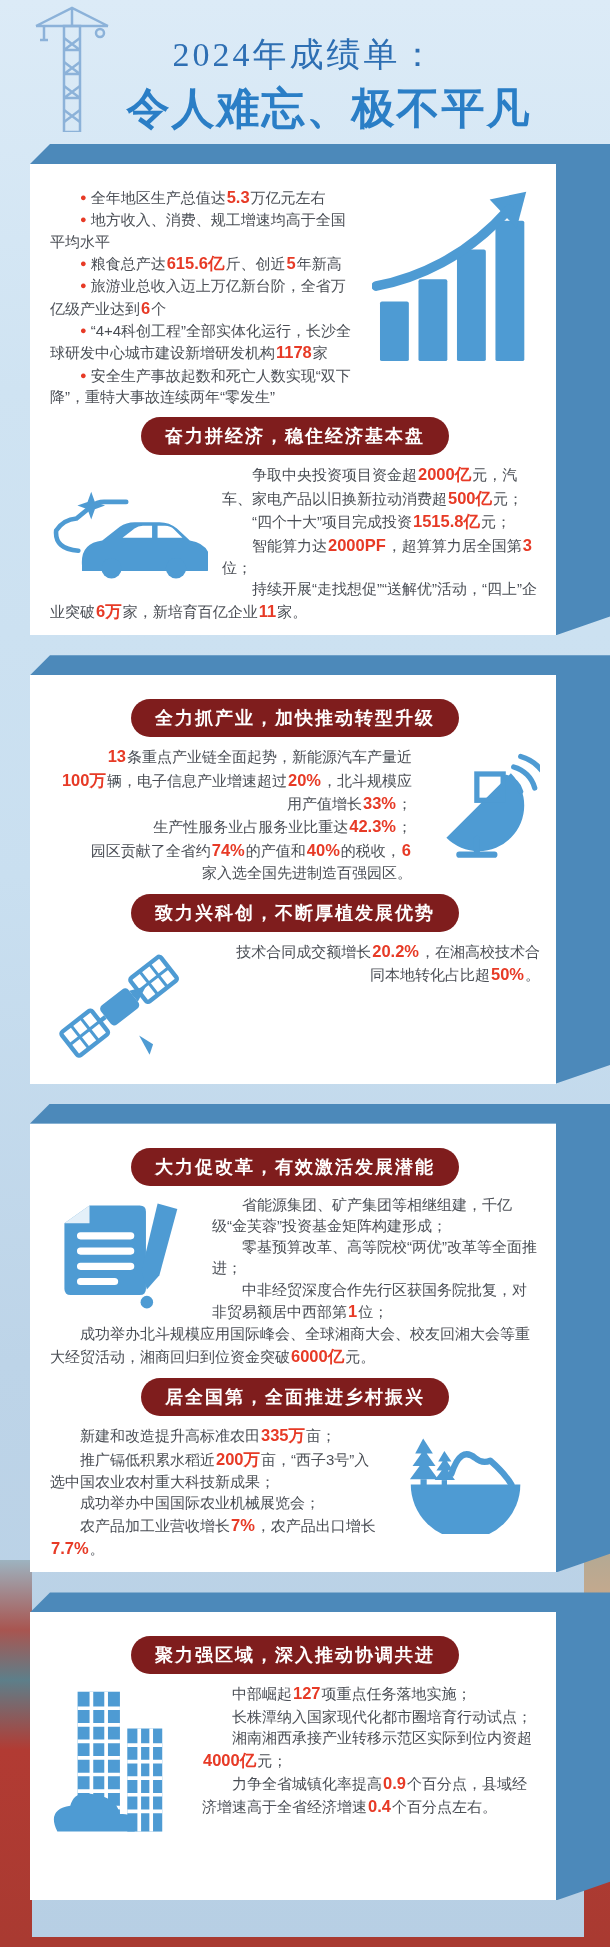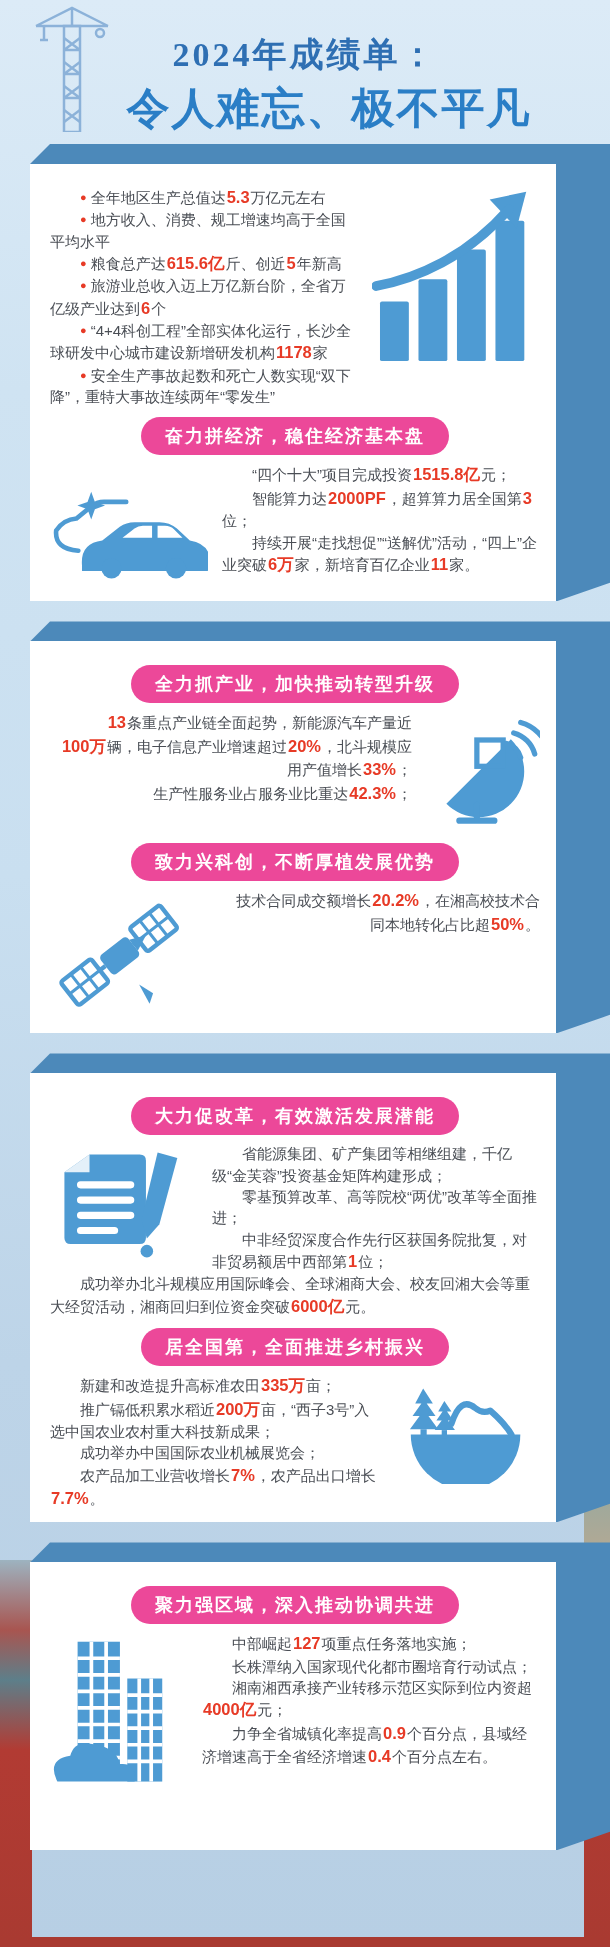--- a/index.html
+++ b/index.html
@@ -8,37 +8,37 @@
         background:linear-gradient(180deg,#dcebf7 0%,#cfe3f2 20%,#c9dff0 45%,#bdd4e8 70%,#b7cfe4 100%);}
   
   .bg-right{position:absolute;right:0;top:1120px;width:26px;height:827px;
     background:linear-gradient(180deg,#cadfee 0px,#a9c6c9 170px,#8aa9a4 330px,#c2a98e 470px,#b23b33 620px,#a93a31 100%);}
   .bg-left{position:absolute;left:0;top:1560px;width:32px;height:387px;
     background:linear-gradient(180deg,#9db3c0 0px,#a85550 70px,#5d7f8a 120px,#b23b33 190px,#a93a31 100%);}
   .bg-bottom{position:absolute;left:0;bottom:0;width:100%;height:10px;background:#a93a31;}
   .crane-deco{position:absolute;left:30px;top:0;width:84px;height:132px;opacity:.85;}
 
   .title{position:relative;text-align:center;padding-top:32px;height:108px;}
-  .t1{font-family:"Liberation Serif","DejaVu Serif",serif;font-weight:bold;font-size:34px;
+  .t1{font-family:"Liberation Serif","DejaVu Serif",serif;font-weight:normal;font-size:34px;
       color:#2e6fb3;letter-spacing:3px;}
   .t2{font-weight:900;font-size:43px;color:#2a7ec6;letter-spacing:2px;margin-top:2px;padding-left:48px;}
 
   #cards{position:relative;}
   .box{position:relative;width:584px;margin-left:30px;margin-top:40px;}
   .box:first-child{margin-top:24px;}
   .edge{position:absolute;left:0;top:-20px;width:100%;height:calc(100% + 20px);background:#4c89ba;
         clip-path:polygon(20px 0,100% 0,100% calc(100% - 20px),calc(100% - 58px) 100%,calc(100% - 58px) 20px,0 20px);}
   .face{position:relative;margin-right:58px;background:#ffffff;padding:14px 16px 12px 20px;}
   #cards .box:nth-child(1) .face{min-height:344px;padding-top:22px;}
   #cards .box:nth-child(2) .face{min-height:276px;text-align:right;}
   #cards .box:nth-child(3) .face{min-height:306px;}
   #cards .box:nth-child(4) .face{min-height:262px;}
   #cards .box:nth-child(5) .face{min-height:230px;}
 
-  .pill{display:table;margin:10px auto 8px;background:#ec4899;color:#fff;font-weight:bold;
+  .pill{display:table;margin:10px auto 8px;background:#7f1d1d;color:#fff;font-weight:bold;
         font-size:18px;letter-spacing:2px;padding:7px 24px;border-radius:999px;white-space:nowrap;}
   .blk{overflow:visible;}
   .pa,.li{margin:0;text-indent:2em;font-size:15px;line-height:1.42;color:#4a4e55;}
   .hl{color:#e73a26;font-weight:bold;font-size:16.5px;padding:0 1px;}
   .dot{color:#e73a26;font-size:11px;margin-right:4px;vertical-align:2px;}
   .icf{position:relative;}
   .icf svg{display:block;width:100%;height:100%;}
   .fl{float:left;margin:0 14px 6px 0;}
   .fr{float:right;margin:0 0 6px 14px;}
   .clr{clear:both;}
@@ -99,20 +99,21 @@
                   <path d="M44 16 l4 11 11 4 -11 4 -4 11 -4 -11 -11 -4 11 -4 z"></path>
                   <path d="M34 96 q-2 -24 22 -27 l19 -15 q7 -5 16 -5 h27 q11 0 19 7 l14 13 q19 3 22 19 v10 q0 4 -4 4 h-135 z"></path>
                   <circle cx="66" cy="99" r="11"></circle>
                   <circle cx="136" cy="99" r="11"></circle>
                 </g>
                 <path d="M30 80 q-26 -2 -24 -22 q8 -12 22 -13 l16 -13 q6 -5 14 -5 h24" fill="none" stroke="#4e9bd3" stroke-width="5" stroke-linecap="round"></path>
                 <path d="M78 66 l13 -10 q4 -3 9 -3 h10 v13 z" fill="#fff"></path>
                 <path d="M116 53 h8 q6 0 10 4 l9 9 h-27 z" fill="#fff"></path>
               </svg>
             </div>
+            <p class="pa"><span>争取中央投资项目资金超</span><span class="hl">2000亿</span><span>元，汽车、家电产品以旧换新拉动消费超</span><span class="hl">500亿</span><span>元；</span></p>
             <p class="pa"><span>“四个十大”项目完成投资</span><span class="hl">1515.8亿</span><span>元；</span></p>
             <p class="pa"><span>智能算力达</span><span class="hl">2000PF</span><span>，超算算力居全国第</span><span class="hl">3</span><span>位；</span></p>
             <p class="pa"><span>持续开展“走找想促”“送解优”活动，“四上”企业突破</span><span class="hl">6万</span><span>家，新培育百亿企业</span><span class="hl">11</span><span>家。</span></p>
             <div class="clr"></div>
           </div>
         </div>
       </div>
       <div class="box">
         <div class="edge"></div>
         <div class="face">
@@ -121,20 +122,21 @@
             <div class="icf fr" style="width: 114px; height: 110px; margin-top: 6px;">
               <svg viewBox="0 0 130 125">
                 <path d="M8 62 a52 52 0 0 0 104 0 z" transform="rotate(-45 60 62)" fill="#4e9bd3"></path>
                 <rect x="58" y="26" width="30" height="30" fill="none" stroke="#4e9bd3" stroke-width="6"></rect>
                 <path d="M58 100 v14 M38 118 h40" stroke="#4e9bd3" stroke-width="7" fill="none" stroke-linecap="round"></path>
                 <path d="M92 30 a22 22 0 0 1 16 16 M100 18 a34 34 0 0 1 24 24 M108 6 a46 46 0 0 1 32 32" fill="none" stroke="#4e9bd3" stroke-width="6" stroke-linecap="round"></path>
               </svg>
             </div>
             <p class="pa"><span class="hl">13</span><span>条重点产业链全面起势，新能源汽车产量近</span><span class="hl">100万</span><span>辆，电子信息产业增速超过</span><span class="hl">20%</span><span>，北斗规模应用产值增长</span><span class="hl">33%</span><span>；</span></p>
             <p class="pa"><span>生产性服务业占服务业比重达</span><span class="hl">42.3%</span><span>；</span></p>
+            <p class="pa"><span>园区贡献了全省约</span><span class="hl">74%</span><span>的产值和</span><span class="hl">40%</span><span>的税收，</span><span class="hl">6</span><span>家入选全国先进制造百强园区。</span></p>
             <div class="clr"></div>
           </div>
           <div class="pill">致力兴科创，不断厚植发展优势</div>
           <div class="blk">
             <div class="icf fl" style="width: 138px; height: 118px; margin-top: 8px;">
               <svg viewBox="0 0 150 135">
                 <g transform="rotate(-38 75 68)">
                   <rect x="56" y="54" width="40" height="28" rx="5" fill="#4e9bd3"></rect>
                   <path d="M96 60 l18 8 -18 8 z" fill="#4e9bd3"></path>
                   <g fill="none" stroke="#4e9bd3">

